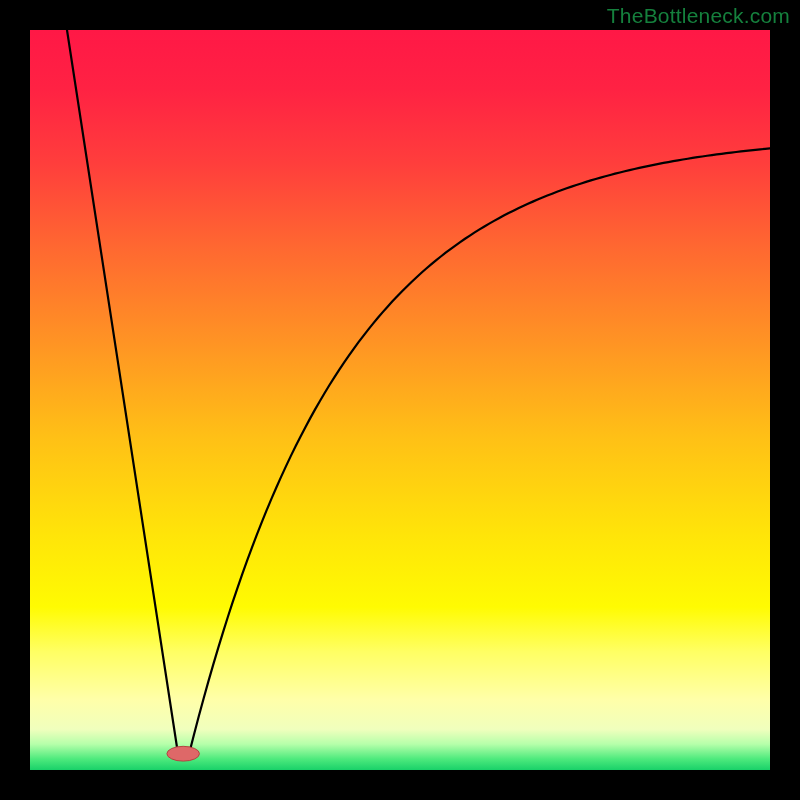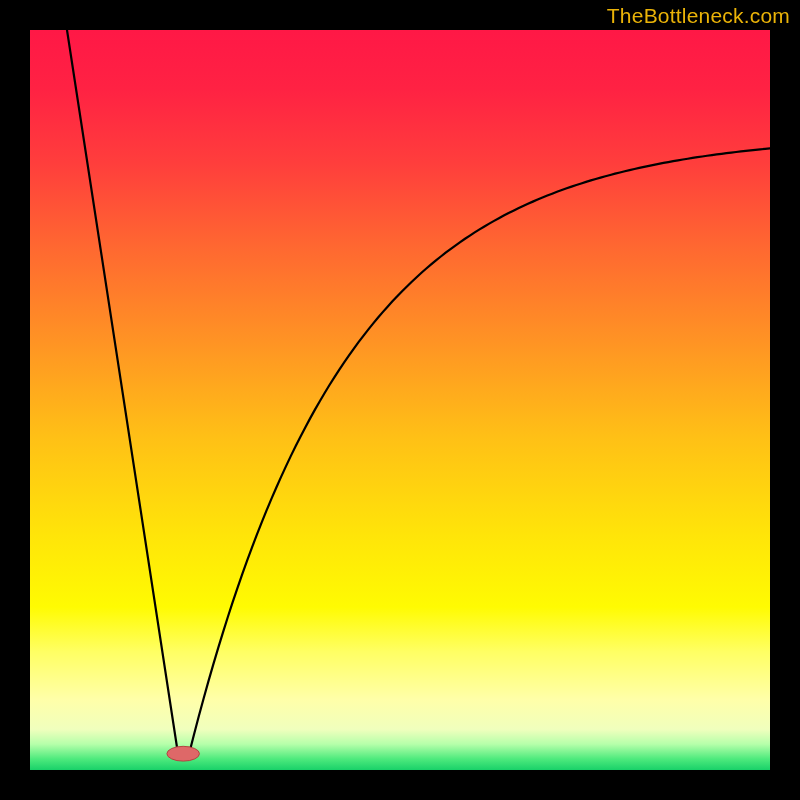--- a/index.html
+++ b/index.html
@@ -21,21 +21,21 @@
     position: absolute;
     left: 30px;
     top: 30px;
     width: 740px;
     height: 740px;
   }
   .watermark {
     position: absolute;
     top: 4px;
     right: 10px;
-    color: #eab308;
+    color: #15803d;
     font-size: 21px;
     font-weight: 500;
     letter-spacing: 0.2px;
     text-align: center;
   }
 </style>
 </head>
 <body>
 
 <div class="frame">

